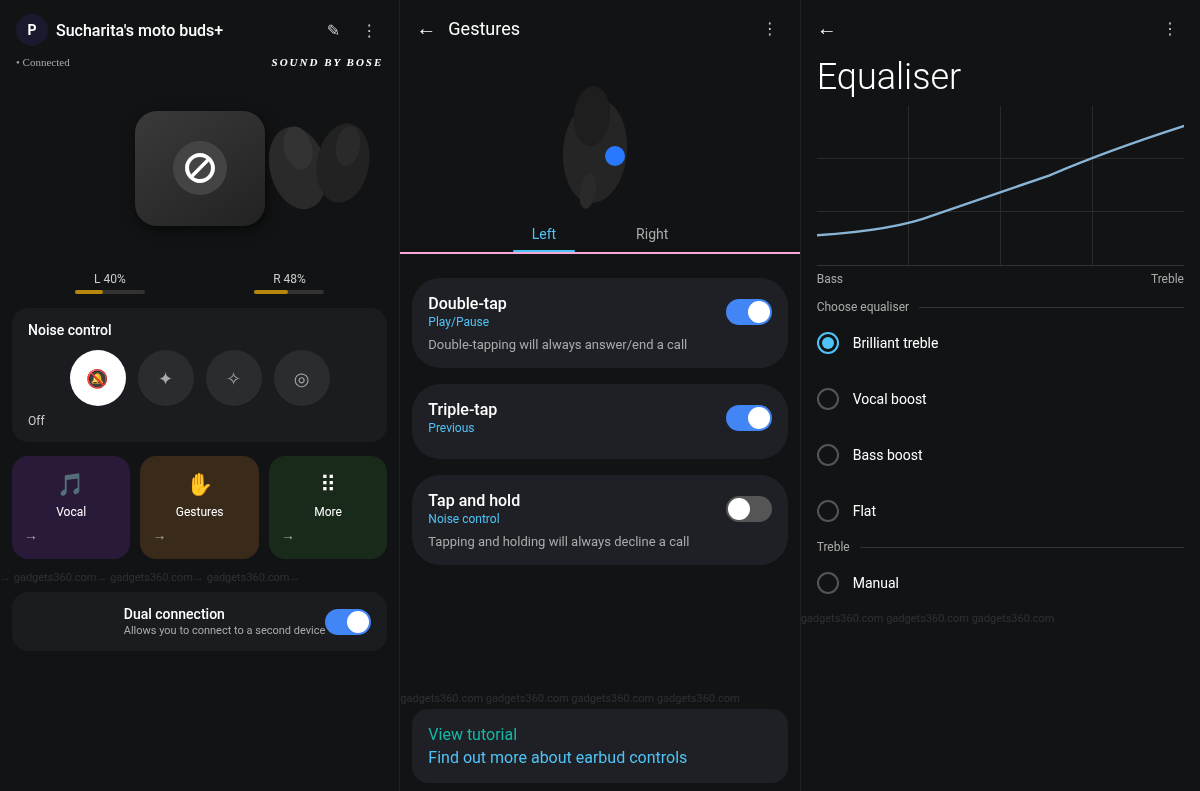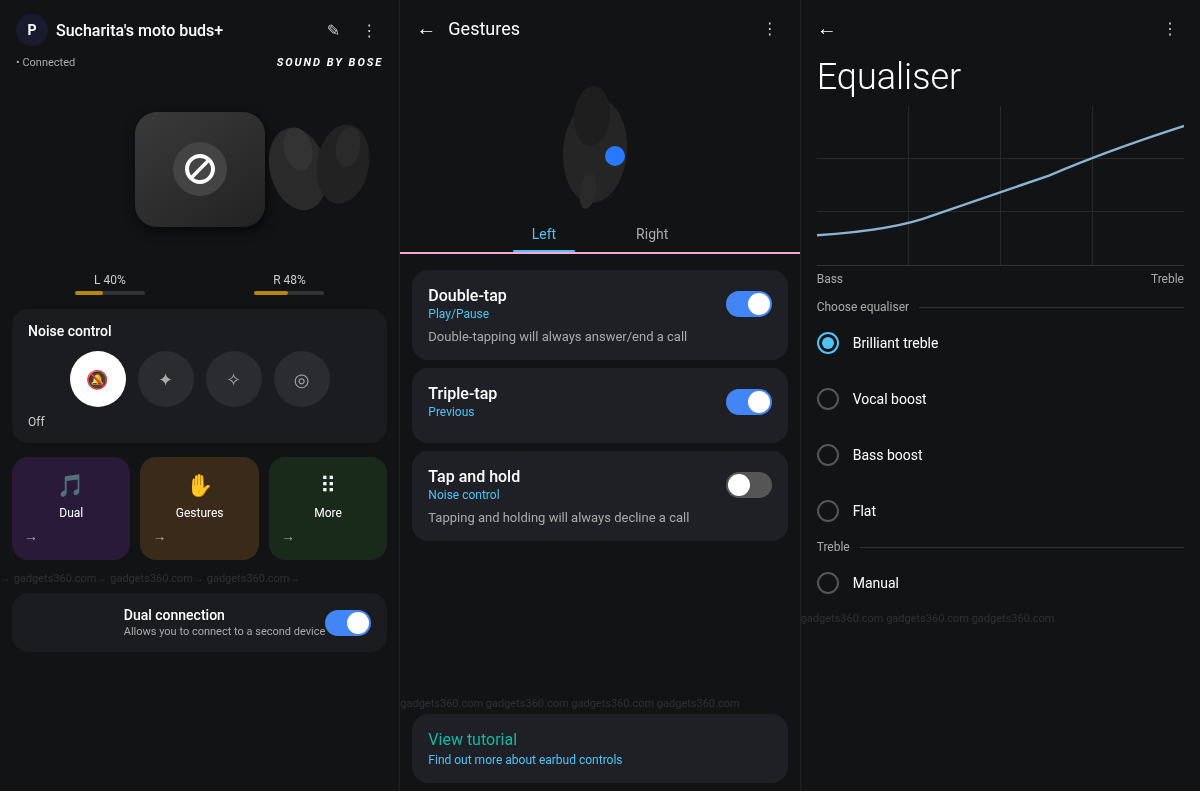--- a/index.html
+++ b/index.html
@@ -50,20 +50,21 @@
       display: flex; align-items: center; justify-content: center;
       color: #ccc;
       cursor: pointer;
       font-size: 16px;
     }
     .p1-device-area {
       padding: 0 16px;
       display: flex;
       align-items: center;
       justify-content: space-between;
+      font-family: Liberation Serif, serif;
     }
     .connected-label {
       color: #aaa;
       font-size: 11px;
     }
     .bose-logo {
       color: white;
       font-size: 11px;
       font-style: italic;
       letter-spacing: 2px;
@@ -252,22 +253,23 @@
     .gesture-cards {
       padding: 8px 12px;
       display: flex;
       flex-direction: column;
       gap: 8px;
       overflow-y: auto;
       flex: 1;
     }
     .gesture-card {
       background: #1e2025;
-      border-radius: 16px;
+      border-radius: 28px;
       padding: 16px;
+      margin-top: 8px;
     }
     .gesture-card-header {
       display: flex;
       align-items: center;
       justify-content: space-between;
       margin-bottom: 8px;
     }
     .gesture-name { color: white; font-size: 16px; font-weight: 500; }
     .gesture-action { color: #4fc3f7; font-size: 12px; margin-top: 2px; }
     .gesture-desc {
@@ -275,21 +277,21 @@
       font-size: 13px;
       margin-top: 6px;
     }
     .tutorial-card {
       background: #1e2025;
       border-radius: 16px;
       padding: 16px;
       margin: 0 12px 8px;
     }
     .tutorial-title { color: #14b8a6; font-size: 16px; font-weight: 400; }
-    .tutorial-sub { color: #4fc3f7; font-size: 12px; margin-top: 4px; }
+    .tutorial-sub { color: #4fc3f7; font-size: 16px; margin-top: 4px; }
 
     
     .p3-header {
       display: flex;
       align-items: center;
       padding: 14px 16px;
       gap: 12px;
     }
     .p3-title {
       color: white;
@@ -445,21 +447,21 @@
       <div class="noise-btn inactive">✦</div>
       <div class="noise-btn inactive">✧</div>
       <div class="noise-btn inactive">◎</div>
     </div>
     <div class="noise-off-label">Off</div>
   </div>
 
   <div class="features-row">
     <div class="feature-tile" style="background:#2a1a3a;">
       <div class="ft-icon">🎵</div>
-      <div class="ft-label">Dual</div>
+      <div class="ft-label">Vocal</div>
       <div class="ft-arrow">→</div>
     </div>
     <div class="feature-tile" style="background:#3a2a1a;">
       <div class="ft-icon">✋</div>
       <div class="ft-label">Gestures</div>
       <div class="ft-arrow">→</div>
     </div>
     <div class="feature-tile" style="background:#1a2a1a;">
       <div class="ft-icon">⠿</div>
       <div class="ft-label">More</div>

